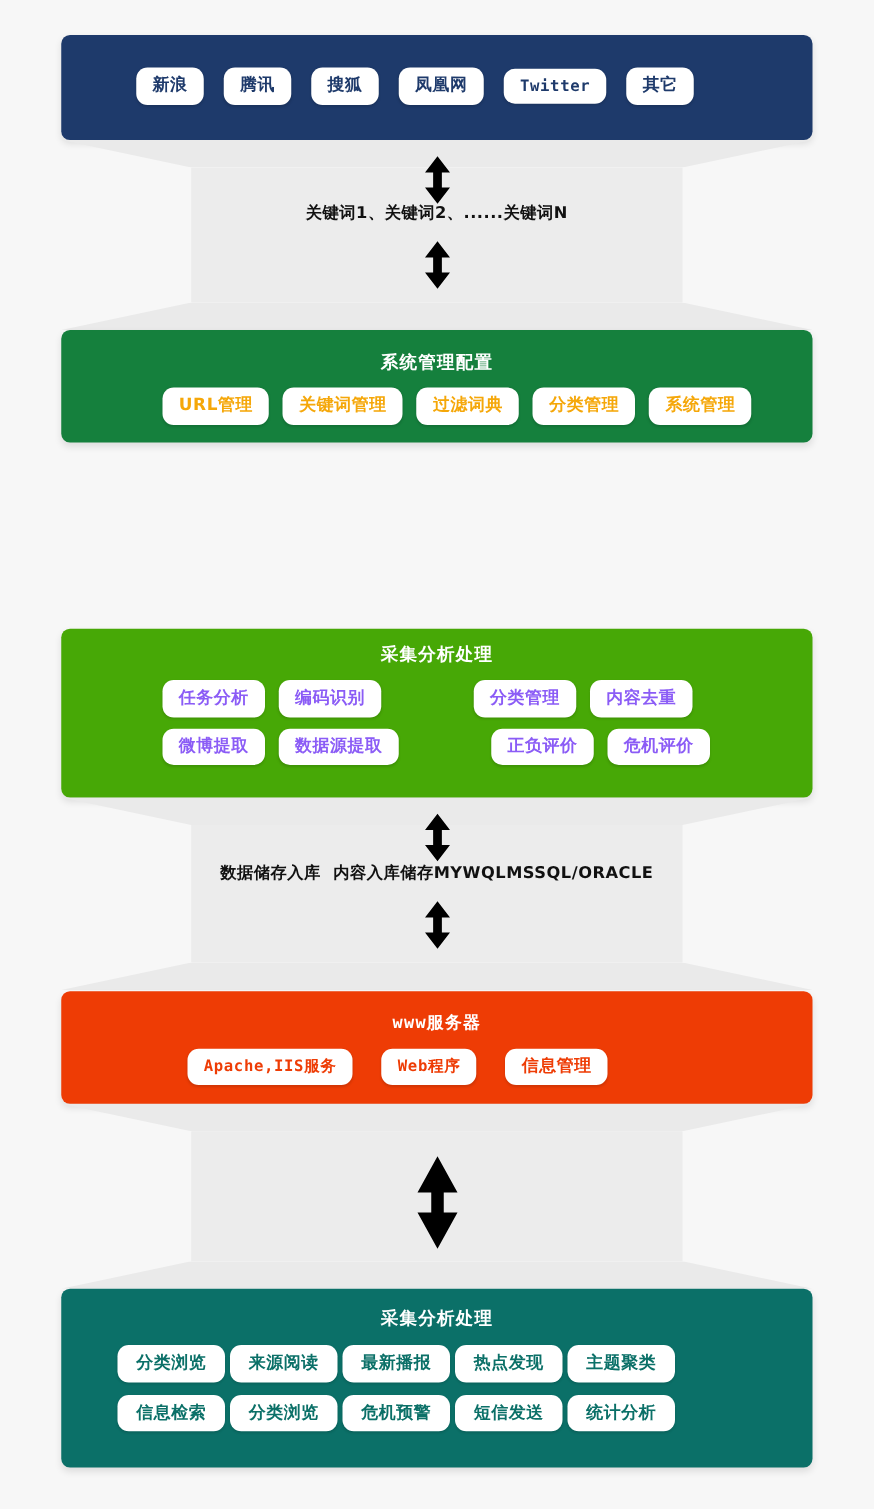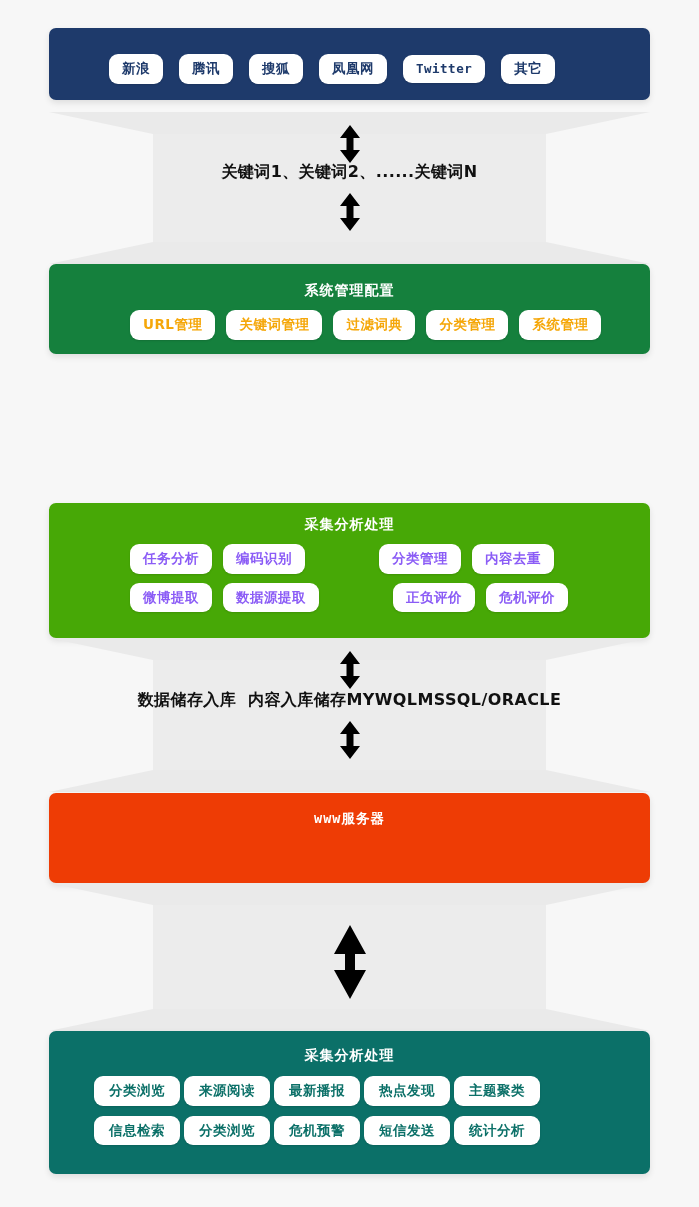--- a/index.html
+++ b/index.html
@@ -52,21 +52,21 @@
     padding: 8px 13px;
     white-space: nowrap;
     box-shadow: 0 1px 2px rgba(0,0,0,0.13);
     letter-spacing: 0.5px;
   }
   .pill.mono { font-family: "DejaVu Sans Mono", "Liberation Mono", monospace; font-size: 12.5px; }
   .spacer { flex: 0 0 auto; }
 
   
   #layer-sources {
-    top: 28px; height: 72px;
+    top: 28px; height: 84px;
     background: #1e3a6b;
   }
   #layer-sources .pill-row {
     padding: 26px 0 0 60px;
     gap: 16px;
   }
   #layer-sources .pill { color: #1e3a6b; }
 
   
   #layer-config {
@@ -110,21 +110,21 @@
   #layer-present .pill { color: #0b7068; padding: 8px 15px; }
 
   
   .connector { position: absolute; left: 0; width: 699px; }
   .connector .arrow {
     position: absolute; left: 50%; transform: translateX(-50%);
   }
   .connector .label {
     position: absolute; left: 0; width: 699px;
     text-align: center;
-    font-size: 16px;
+    font-size: 13px;
     font-weight: bold;
     color: #111111;
     letter-spacing: 0.4px;
     line-height: 1;
     white-space: pre;
   }
 
   .band-top {
     position: absolute; left: 49px; width: 601px; background: #eaeaea;
     clip-path: polygon(0 0, 100% 0, 82.7% 100%, 17.3% 100%);
@@ -214,20 +214,25 @@
       <path d="M13 1 L23 14 L16.5 14 L16.5 26 L23 26 L13 39 L3 26 L9.5 26 L9.5 14 L3 14 Z" fill="#000000"></path>
     </svg>
     <div class="label" style="top:54px;">数据储存入库  内容入库储存MYWQLMSSQL/ORACLE</div>
     <svg class="arrow" style="top:82px;" width="26" height="40" viewBox="0 0 26 40">
       <path d="M13 1 L23 14 L16.5 14 L16.5 26 L23 26 L13 39 L3 26 L9.5 26 L9.5 14 L3 14 Z" fill="#000000"></path>
     </svg>
   </div>
 
   <div class="layer" id="layer-www">
     <div class="layer-title">www服务器</div>
+    <div class="pill-row">
+      <div class="pill mono">Apache,IIS服务</div>
+      <div class="pill mono">Web程序</div>
+      <div class="pill">信息管理</div>
+    </div>
   </div>
 
   <div class="connector conn-geom" id="conn-4">
     <div class="band-top"></div>
     <div class="band-mid" style="height:104px;"></div>
     <div class="band-bottom" style="top:126px;"></div>
     <svg class="arrow" style="top:40px;" width="40" height="78" viewBox="0 0 40 78">
       <path d="M20 2 L36 31 L25 31 L25 47 L36 47 L20 76 L4 47 L15 47 L15 31 L4 31 Z" fill="#000000"></path>
     </svg>
     <div class="label" style="top:58px;"></div>

